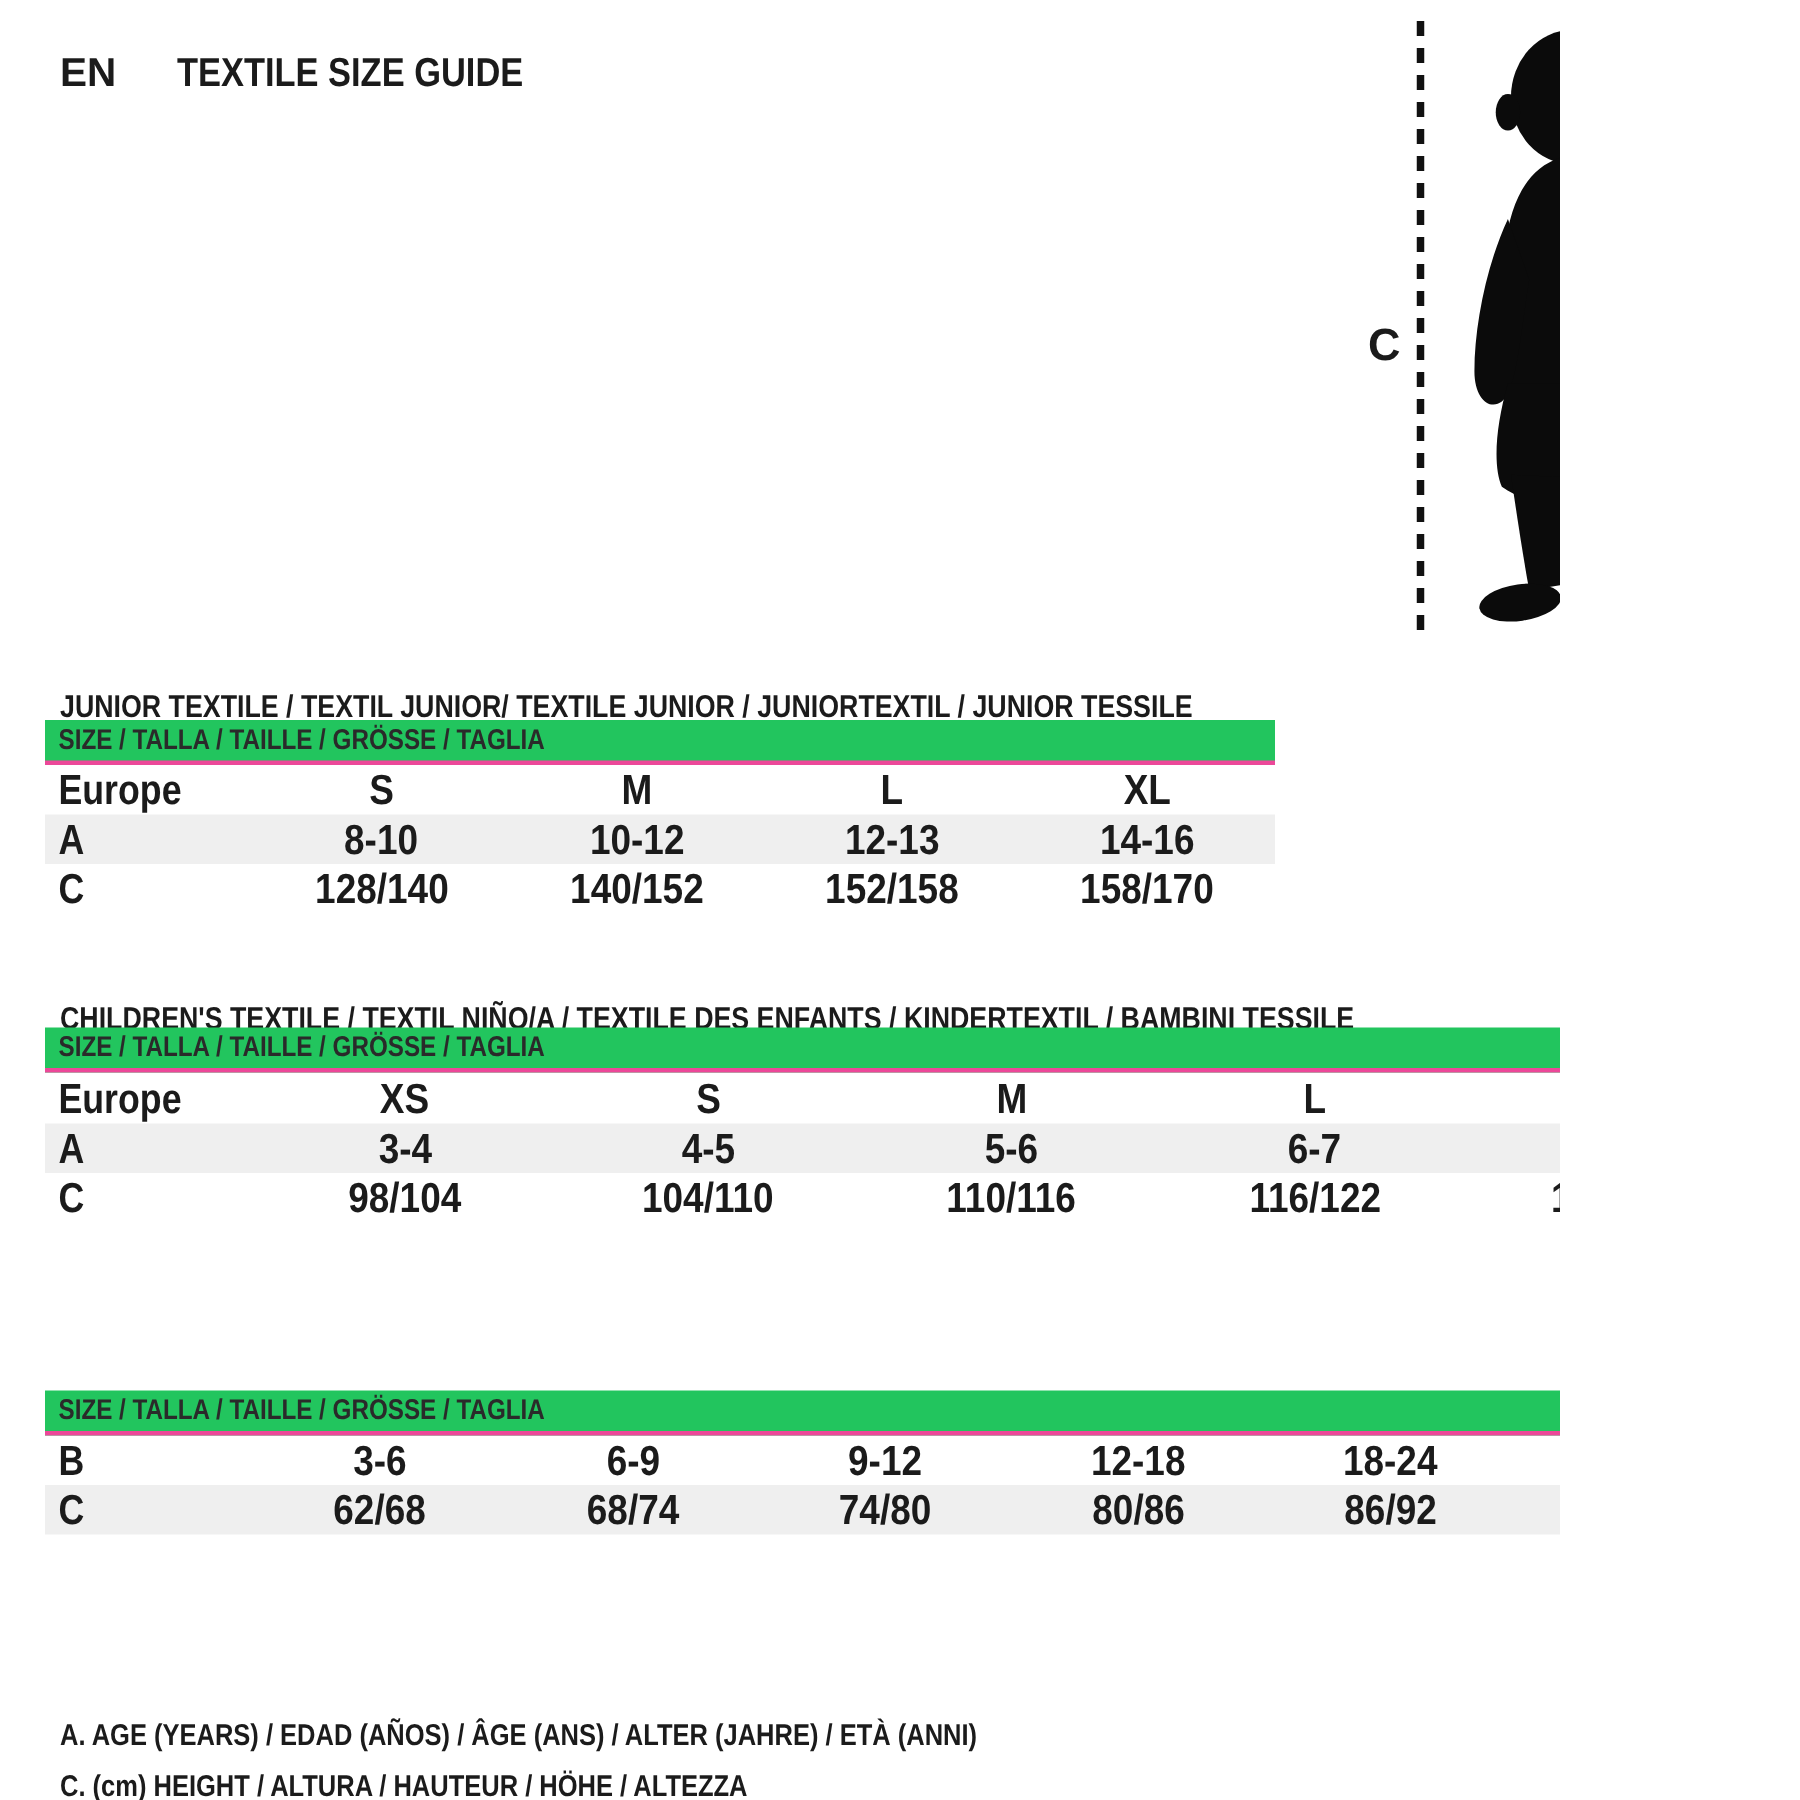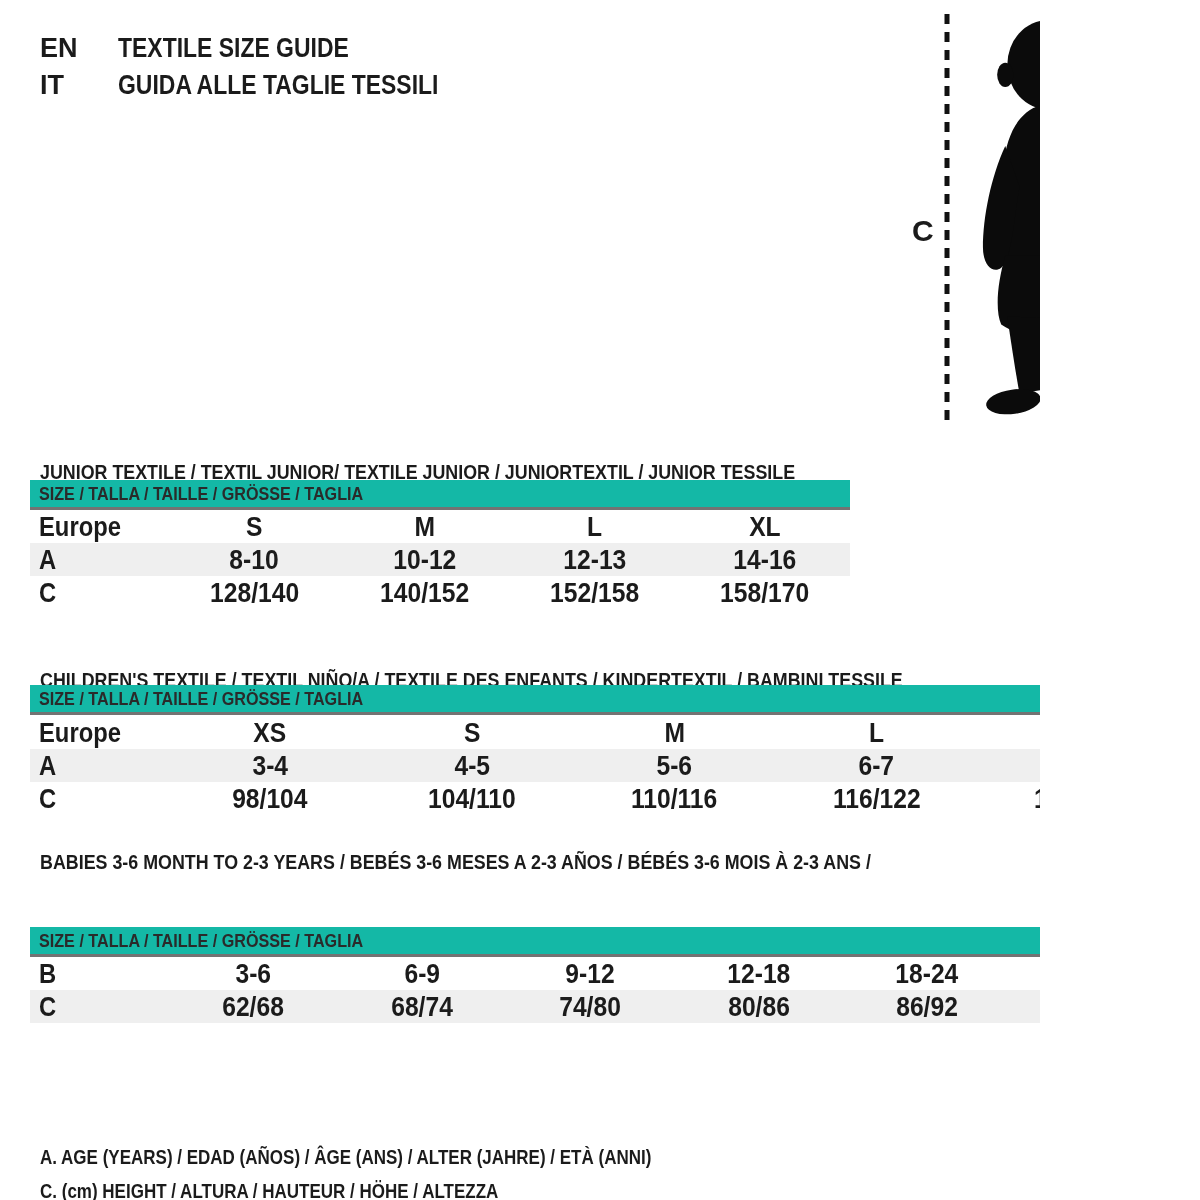--- a/index.html
+++ b/index.html
@@ -19,21 +19,21 @@
   .fig-label{position:absolute;left:912px;top:214px;font-size:30px;}
   .dash-line{position:absolute;left:943px;top:12px;}
   .baby{position:absolute;left:968px;top:16px;}
 
   
   .sec-heading{position:absolute;left:40px;font-size:21px;margin-top:24px;}
   .babies-heading{position:absolute;left:40px;font-size:21px;line-height:34px;}
 
   
   .size-bar{
-    position:absolute;left:30px;height:27px;background:#14b8a6;border-bottom:3px solid #737373;
+    position:absolute;left:30px;height:27px;background:#22c55e;border-bottom:3px solid #ec4899;
     display:flex;align-items:center;padding-left:9px;font-size:19px;color:#2a2a2a;
   }
   
   .tbl{position:absolute;left:30px;font-size:28px;}
   .t-row{display:flex;height:33px;align-items:center;}
   .striped{background:#efefef;}
   .t-label{width:130px;padding-left:9px;text-align:left;}
   .t-cell{flex:1;text-align:center;}
 
   
@@ -42,24 +42,20 @@
 </style>
 </head>
 <body>
 
 <div class="page">
 
   <div class="lang-list">
     <div class="lang-row">
       <span class="lang-code">EN</span>
       <span class="cL">TEXTILE SIZE GUIDE</span>
-    </div>
-    <div class="lang-row">
-      <span class="lang-code">IT</span>
-      <span class="cL">GUIDA ALLE TAGLIE TESSILI</span>
     </div>
   </div>
 
   <div class="fig-label">C</div>
   <svg class="dash-line" width="8" height="410" viewBox="0 0 8 410">
     <line x1="4" y1="2" x2="4" y2="408" stroke="#111111" stroke-width="5" stroke-dasharray="10 8"></line>
   </svg>
   <svg class="baby" width="172" height="406" viewBox="0 0 160 400">
     <g fill="#0b0b0b">
       <ellipse cx="74" cy="48" rx="40" ry="44"></ellipse>
@@ -133,21 +129,20 @@
       <div class="t-label"><span class="cL">C</span></div>
       <div class="t-cell"><span class="cC">98/104</span></div>
       <div class="t-cell"><span class="cC">104/110</span></div>
       <div class="t-cell"><span class="cC">110/116</span></div>
       <div class="t-cell"><span class="cC">116/122</span></div>
       <div class="t-cell"><span class="cC">122/128</span></div>
     </div>
   </div>
 
   <div class="babies-heading" style="top:845px;">
-    <div><span class="cL">BABIES 3-6 MONTH TO 2-3 YEARS / BEBÉS 3-6 MESES A 2-3 AÑOS / BÉBÉS 3-6 MOIS À 2-3 ANS /</span></div>
   </div>
   <div class="size-bar" style="top:927px;width:1141px;">
     <span class="cL">SIZE / TALLA / TAILLE / GRÖSSE / TAGLIA</span>
   </div>
   <div class="tbl" style="top:957px;width:1150px;">
     <div class="t-row">
       <div class="t-label"><span class="cL">B</span></div>
       <div class="t-cell"><span class="cC">3-6</span></div>
       <div class="t-cell"><span class="cC">6-9</span></div>
       <div class="t-cell"><span class="cC">9-12</span></div>

